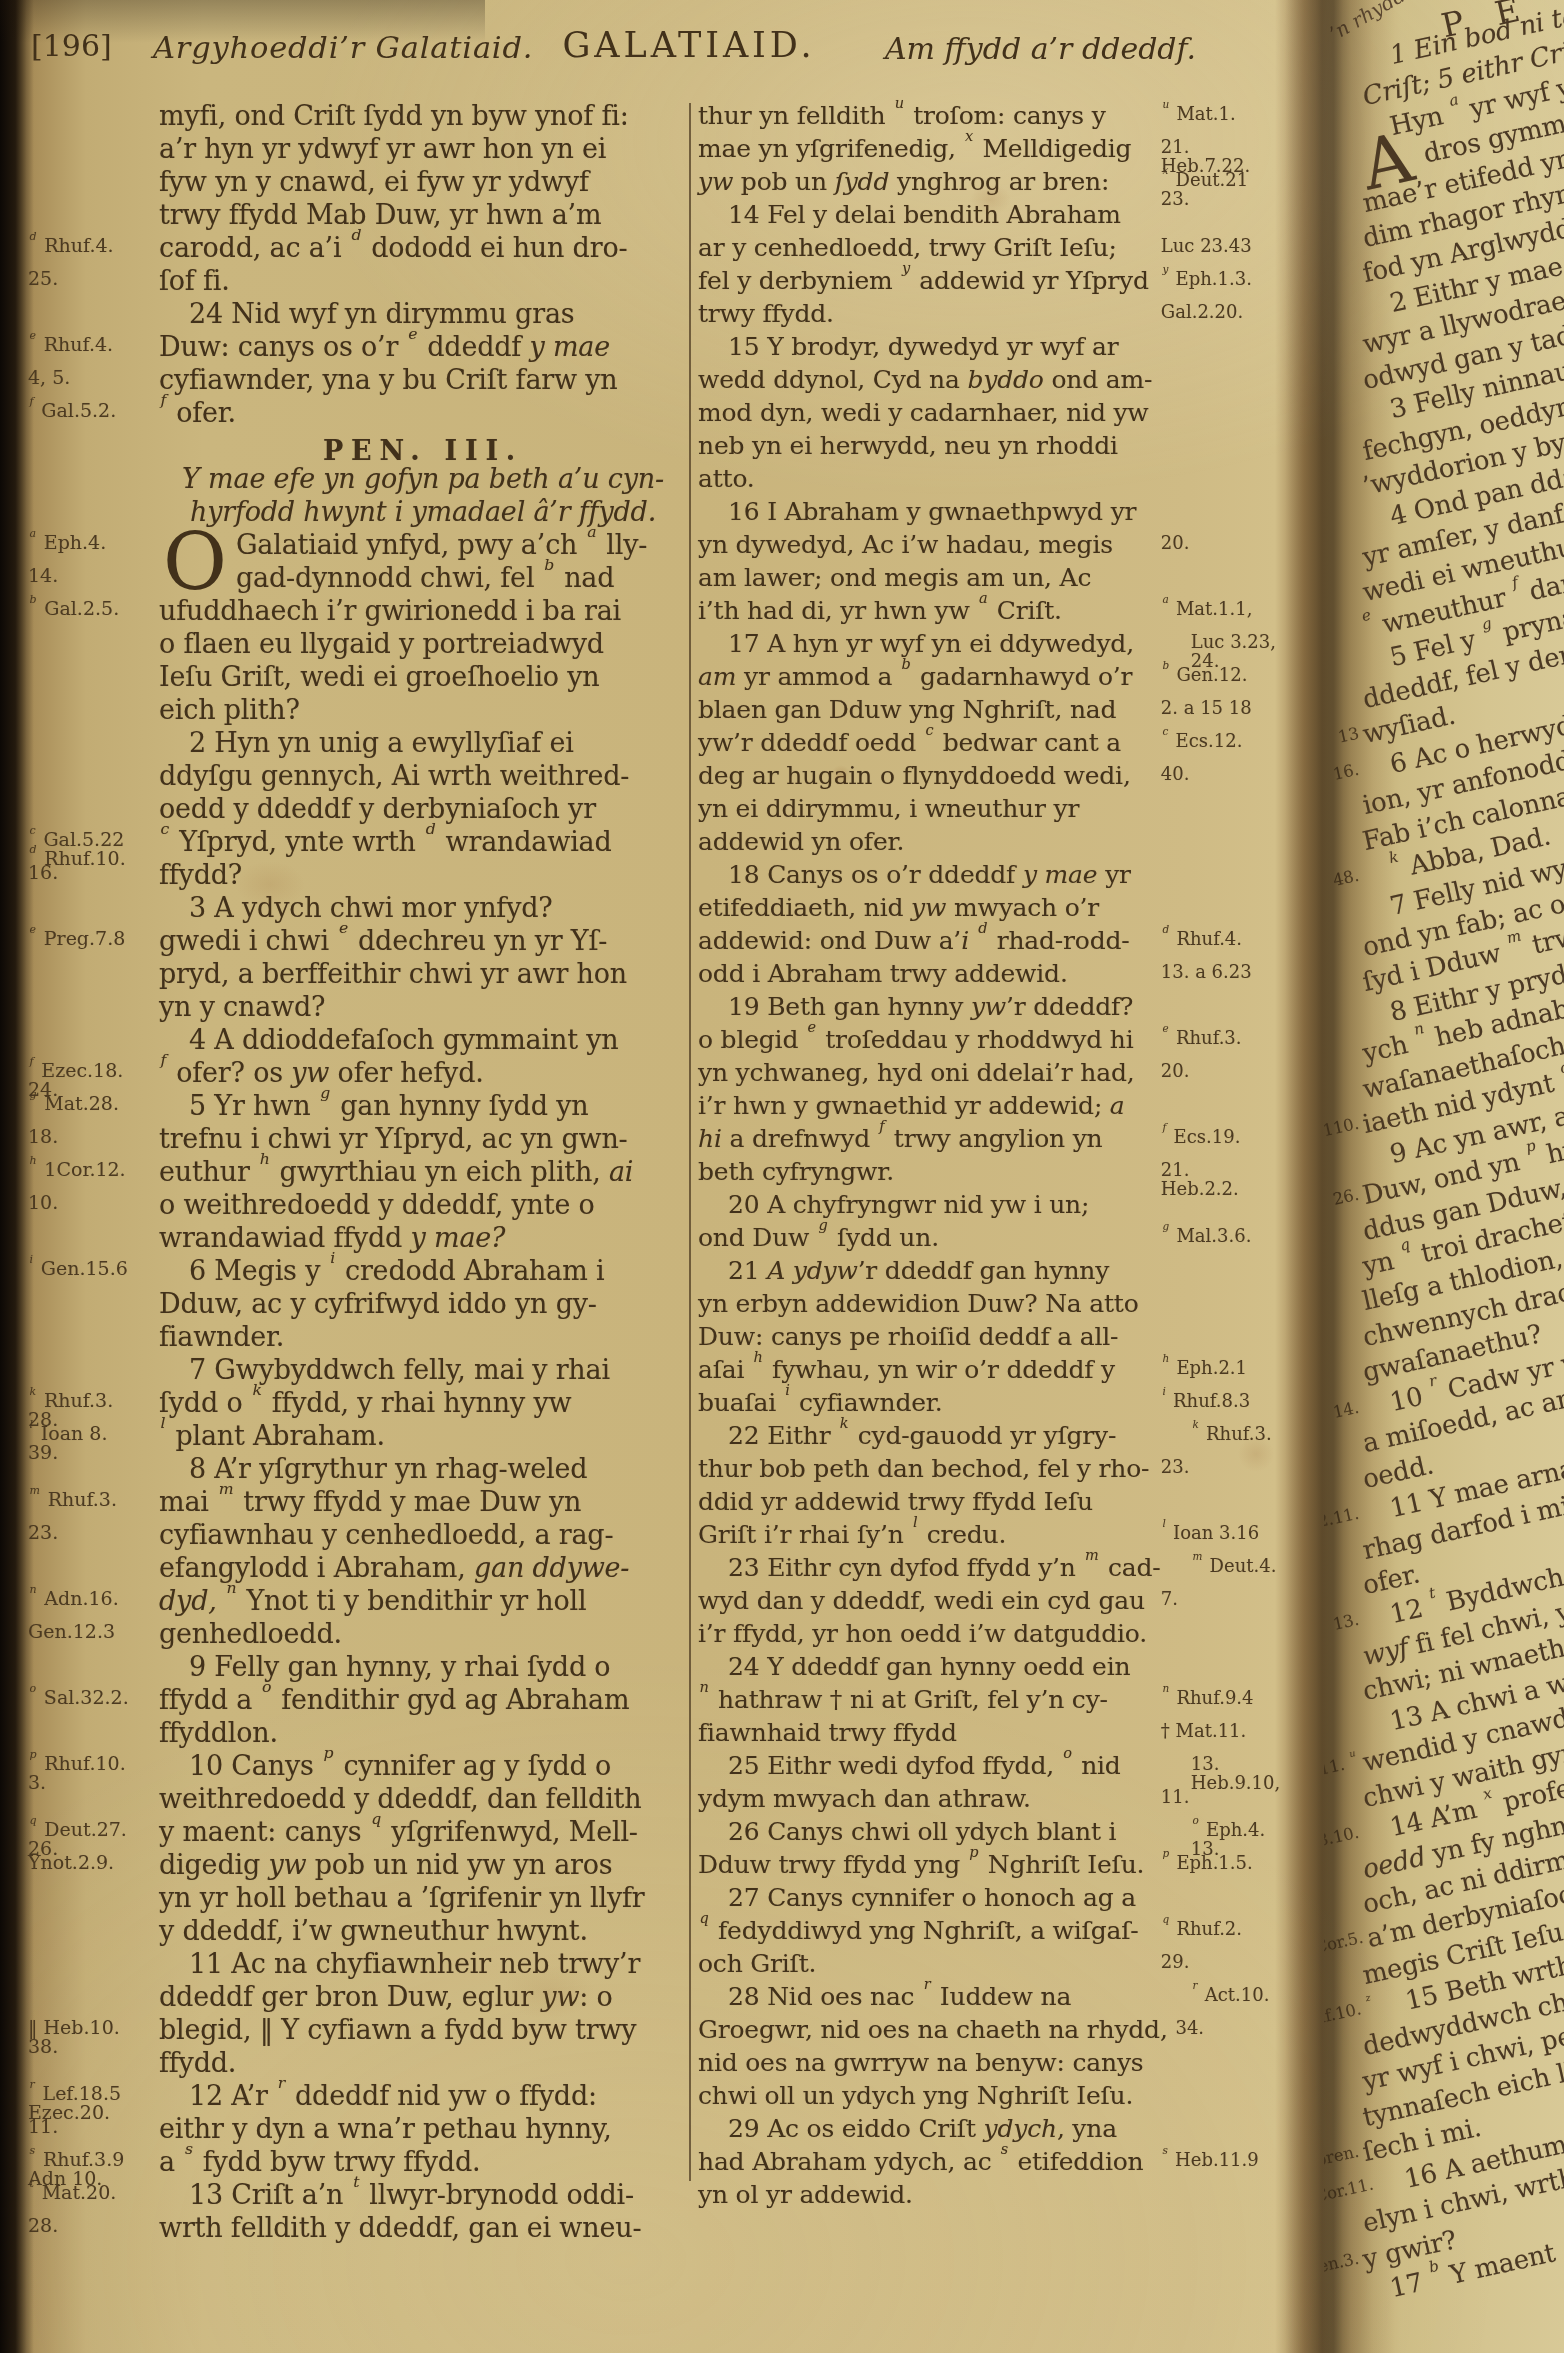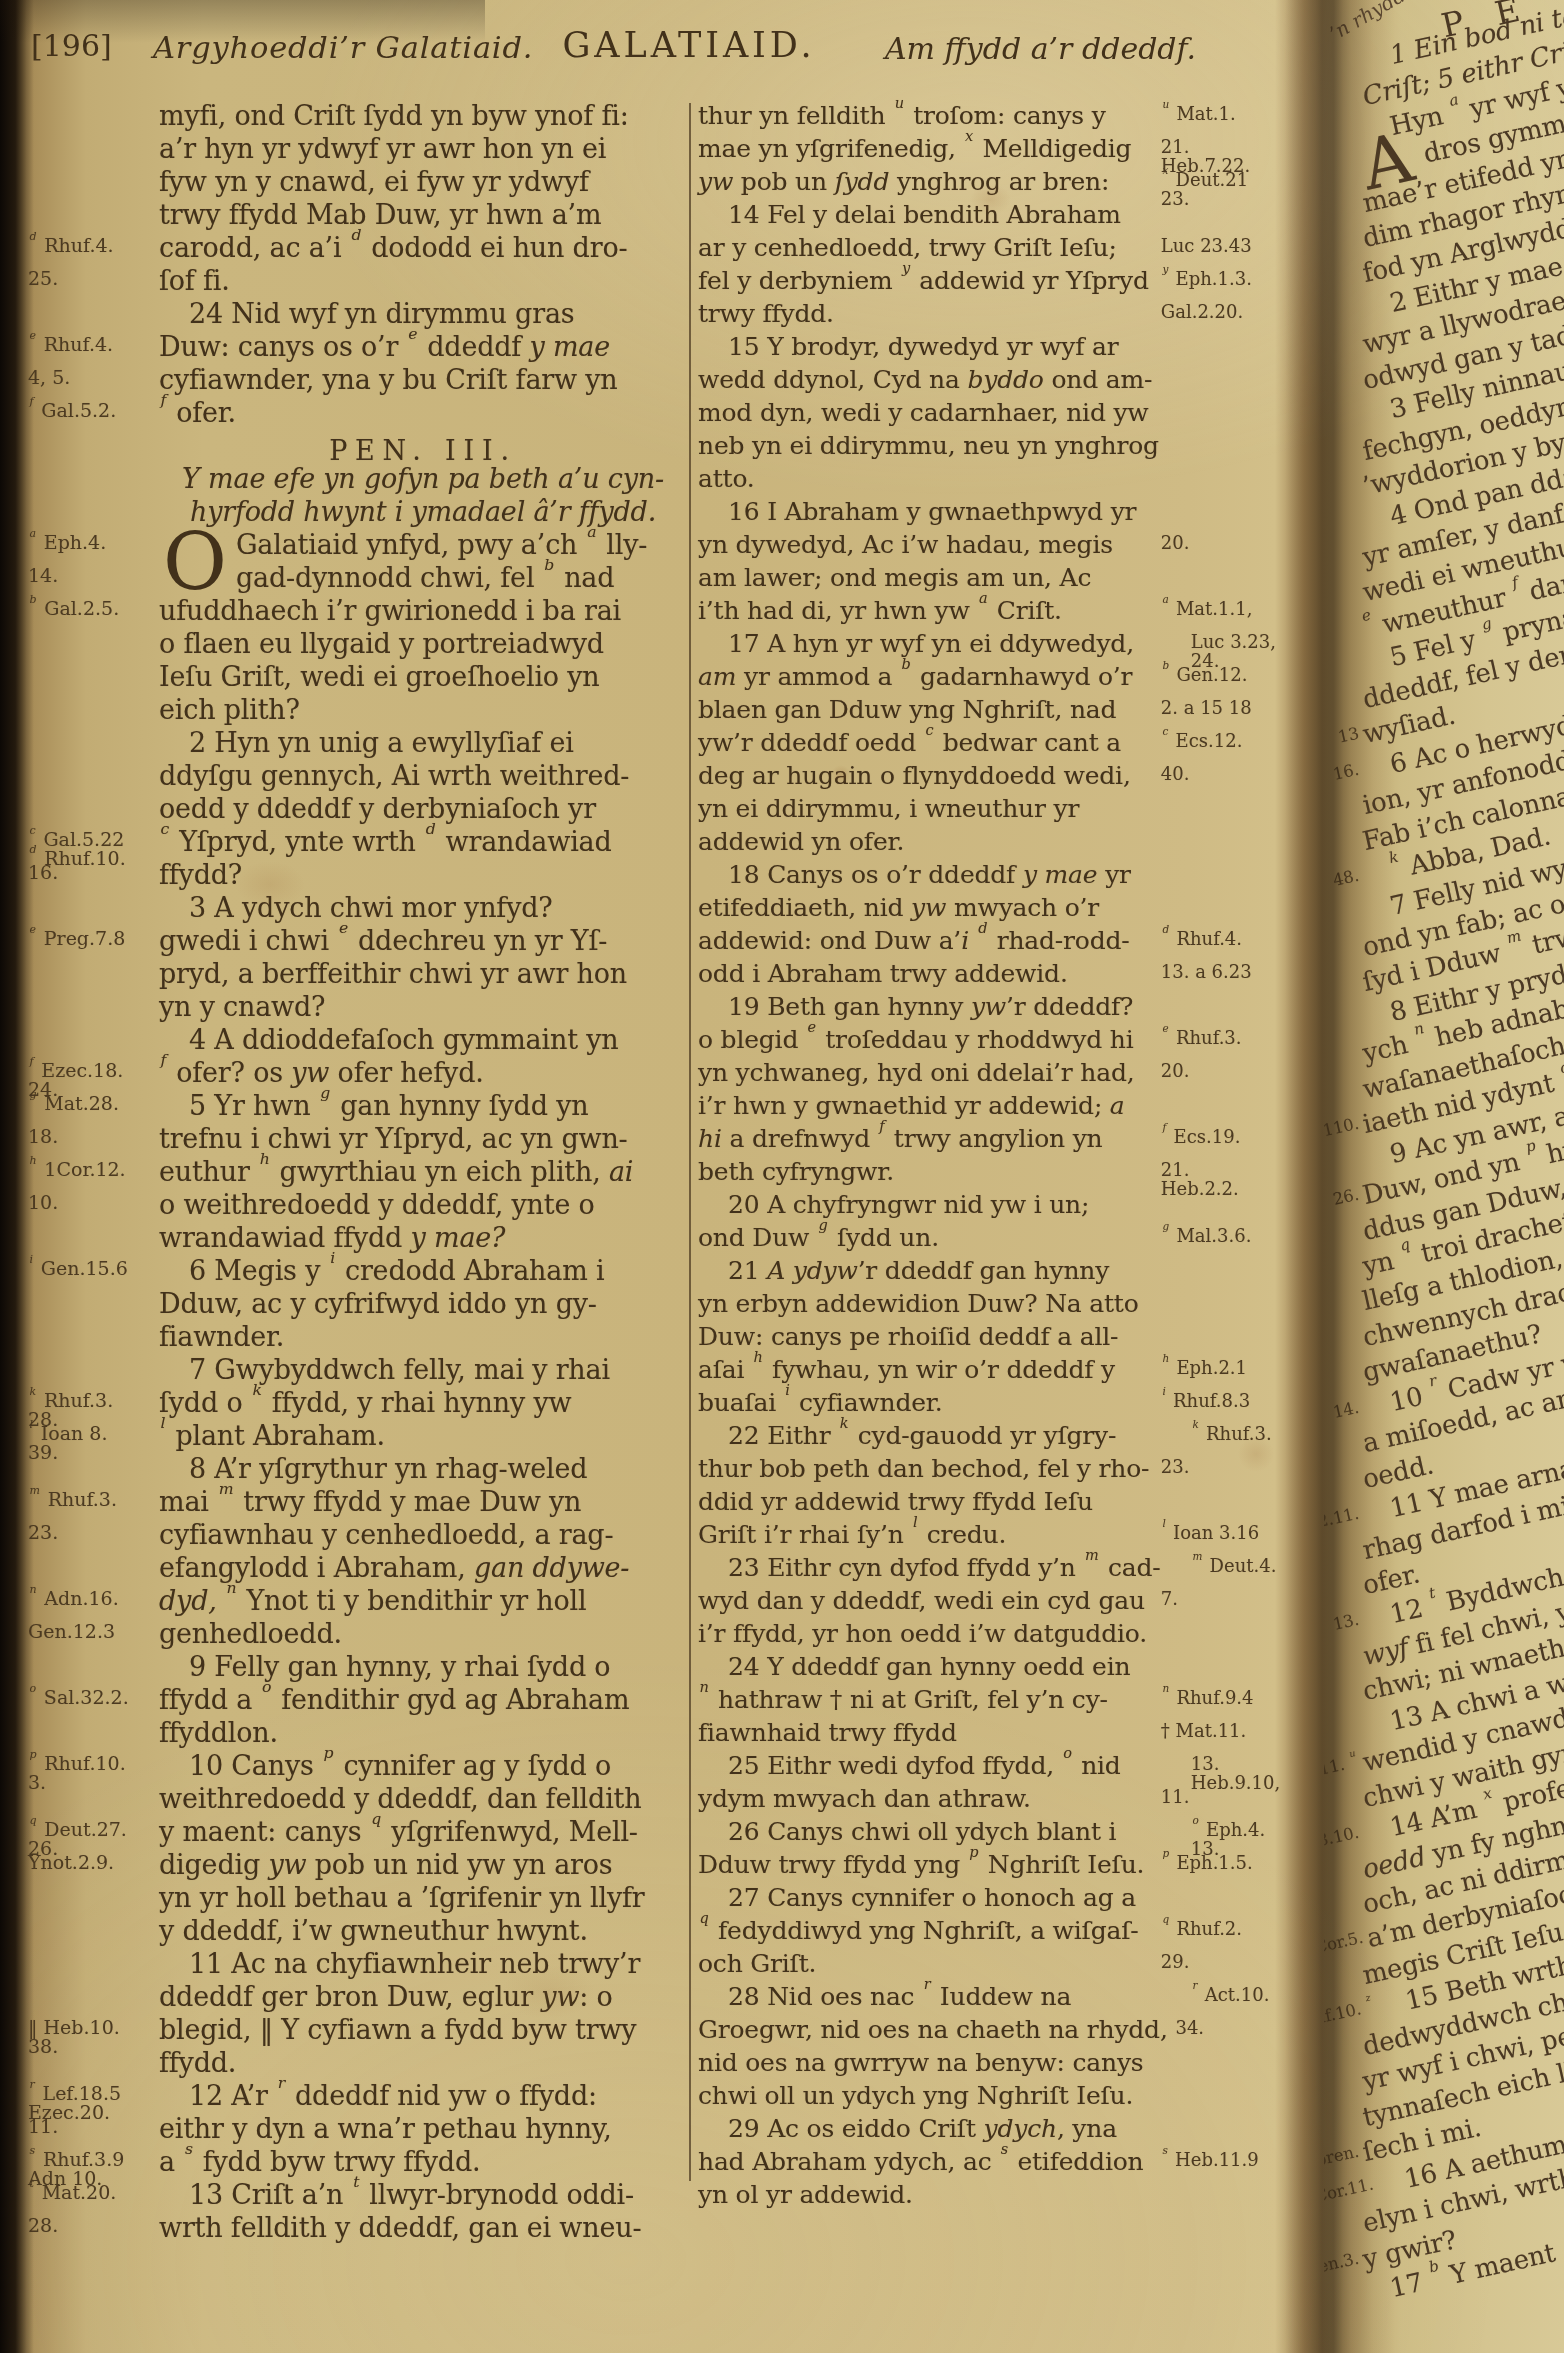--- a/index.html
+++ b/index.html
@@ -27,21 +27,21 @@
   #col2 .row{height:33px;}
   .t{line-height:31px;white-space:nowrap;letter-spacing:-0.2px;color:#42311a;text-shadow:0 0 0.8px rgba(66,49,26,.25);}
   #col1 .t{flex:1 1 auto;font-size:27px;}
   #col2 .t{flex:0 0 455px;font-size:25px;}
   .mn{font-size:19px;line-height:19.6px;padding-top:3.9px;color:#4c3a21;text-shadow:0 0 0.8px rgba(66,49,26,.2);}
   #col1 .mn{flex:0 0 131px;}
   #col2 .mn{flex:0 0 138px;padding-left:7.8px;font-size:18px;}
   .in .t{padding-left:30px;}
   sup{font-size:58%;font-style:italic;line-height:0;position:relative;top:-0.45em;margin:0 1.6px;}
   .heading{height:45px;}
-  .heading .t{flex:1 1 auto;text-align:center;font-size:32px;letter-spacing:7.8px;padding-top:4.7px;}
+  .heading .t{flex:1 1 auto;text-align:center;font-size:32px;letter-spacing:7.8px;padding-top:4.7px;font-weight:bold;}
   .sum{height:34px;}
   .sum .t{flex:1 1 auto;text-align:center;font-style:italic;font-size:24px;}
   .dc1 .t,.dc2 .t{padding-left:77px;}
   .dropcap{position:absolute;left:135px;top:1.6px;font-size:78px;line-height:63px;color:#42311a;}
   #rule{left:689px;top:103px;width:1.6px;height:2078px;background:rgba(72,54,30,.7);}
   
   #nextpage{left:1324px;top:0;width:241px;height:2354px;overflow:hidden;}
   .np-row{position:absolute;left:-7.8px;width:501px;transform:rotate(-12.5deg);transform-origin:0 60%;display:flex;align-items:flex-start;white-space:nowrap;}
   .np-row .mn{flex:0 0 45px;font-size:16.4px;line-height:17px;padding:5.5px 3.9px 0 0;text-align:right;color:#534026;}
   .np-row .t{font-size:26px;line-height:34px;color:#4a3823;letter-spacing:-0.2px;}
@@ -371,21 +371,21 @@
     </div>
     <div class="row ">
       <span class="t">wedd ddynol, Cyd na <i>byddo</i> ond am-</span>
       <span class="mn"></span>
     </div>
     <div class="row ">
       <span class="t">mod dyn, wedi y cadarnhaer, nid yw</span>
       <span class="mn"></span>
     </div>
     <div class="row ">
-      <span class="t">neb yn ei ddirymmu, neu yn ynghrog</span>
+      <span class="t">neb yn ei herwydd, neu yn rhoddi</span>
       <span class="mn"></span>
     </div>
     <div class="row ">
       <span class="t">atto.</span>
       <span class="mn"></span>
     </div>
     <div class="row in">
       <span class="t">16 I Abraham y gwnaethpwyd yr</span>
       <span class="mn"></span>
     </div>

